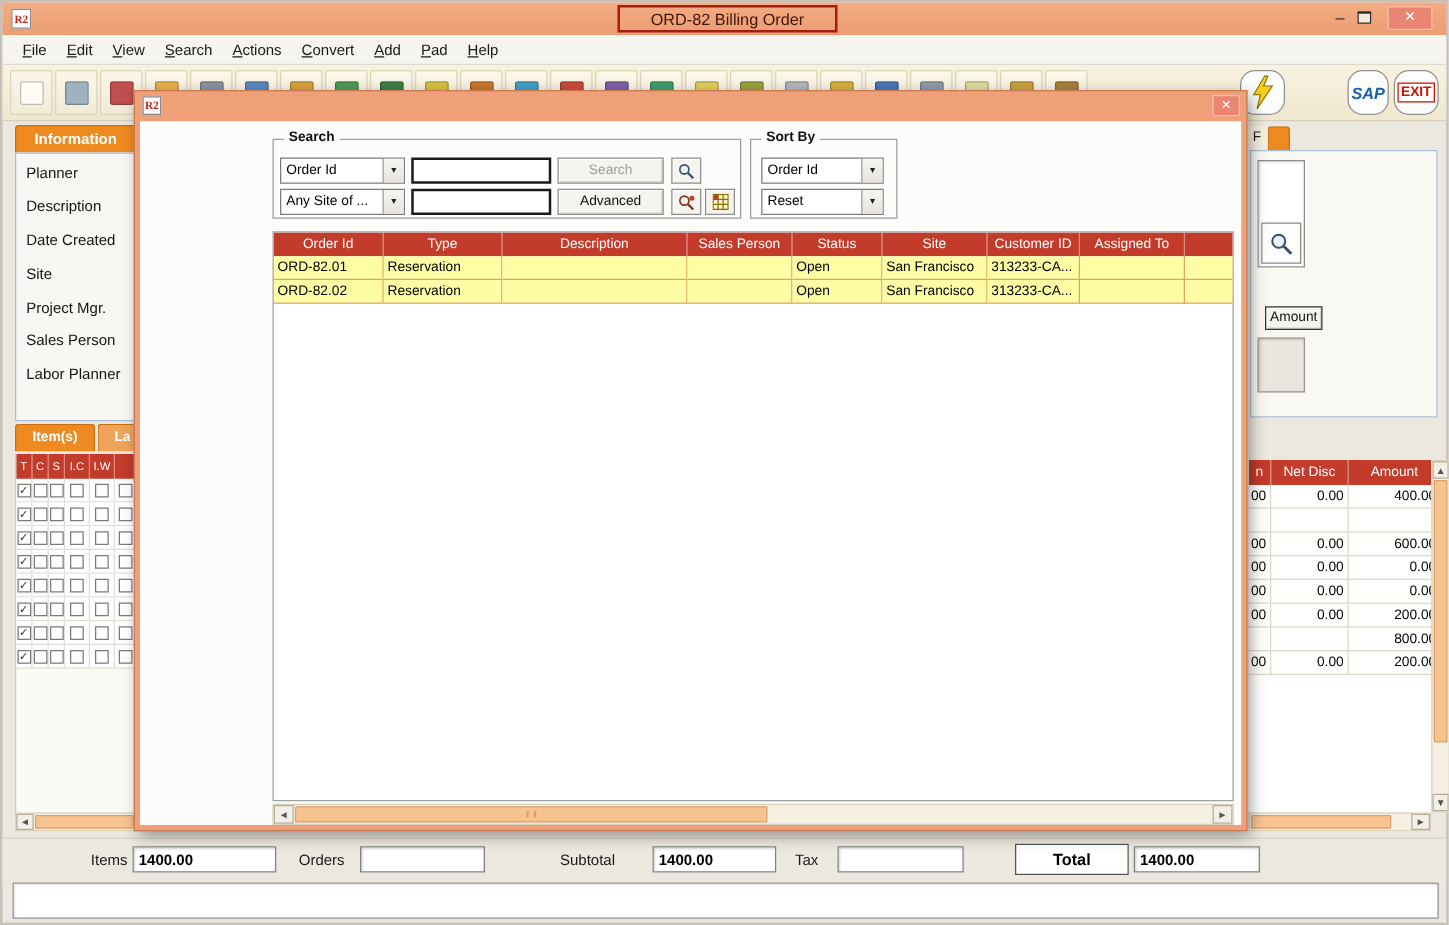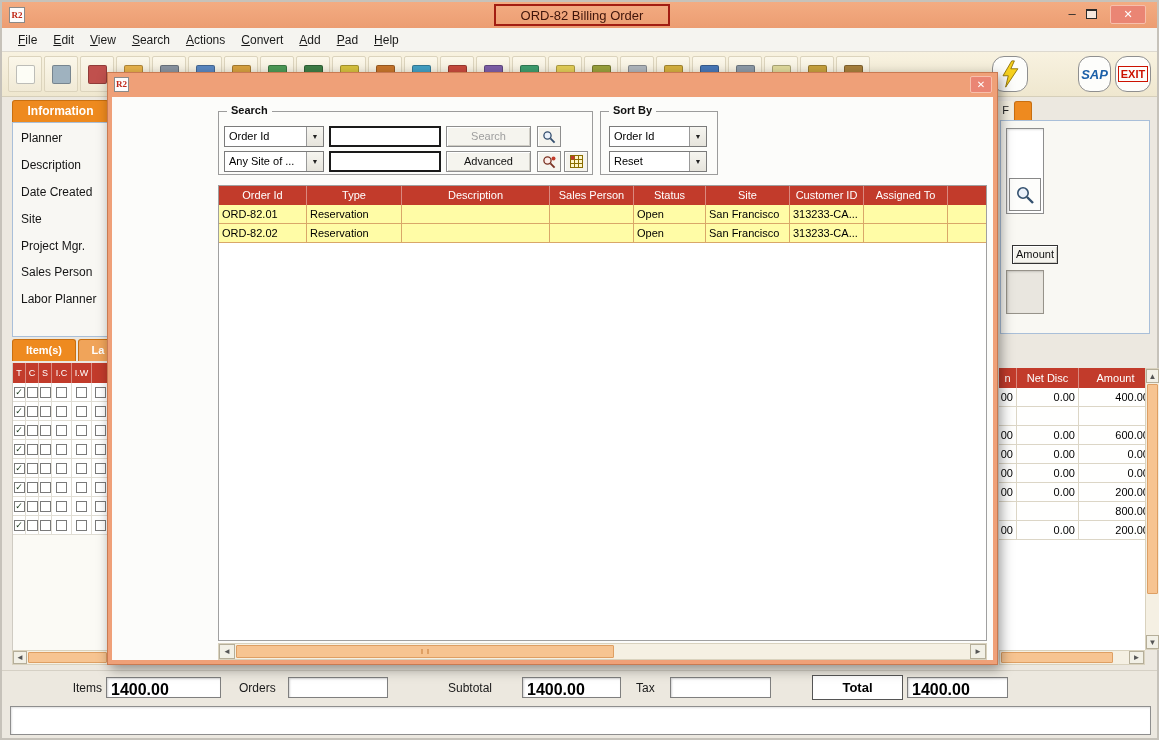--- a/index.html
+++ b/index.html
@@ -70,21 +70,21 @@
   .sb-arrow { background:#F2F0E6; border:1px solid #B5AE99; color:#555; font-size:8px;
     display:flex; align-items:center; justify-content:center; }
   .grip { position:absolute; left:50%; top:3px; bottom:3px; width:8px; margin-left:-4px;
     border-left:2px solid #DE9F63; border-right:2px solid #DE9F63; }
 
   
   .totalsbar { position:absolute; left:0; top:668px; width:1155px; height:36px;
     background:#ECE8DF; border-top:1px solid #D5D0C5; }
   .tlabel { position:absolute; top:10px; color:#1A1A1A; font-size:12px; }
   .tfield { position:absolute; top:6px; height:21px; background:#fff; border:1px solid #7F7F7F;
-    box-shadow:inset 1px 1px 2px rgba(0,0,0,.18); font-weight:bold; font-size:16px;
+    box-shadow:inset 1px 1px 2px rgba(0,0,0,.18); font-weight:bold; font-size:12px;
     padding:3px 4px 0 4px; overflow:hidden; }
   .totalbox { position:absolute; top:4px; height:25px; background:#fff; border:1px solid #555;
     font-weight:bold; font-size:13px; text-align:center; line-height:23px; }
   .statusbar { position:absolute; left:8px; top:704px; width:1141px; height:29px; background:#fff;
     border:1px solid #8E8E8E; box-shadow:inset 1px 1px 2px rgba(0,0,0,.12); }
 
   
   .dialog { position:absolute; left:105px; top:70px; width:891px; height:593px;
     background:#EFA078; border:1px solid #C97A52; box-shadow:3px 4px 12px rgba(0,0,0,.4); z-index:10; }
   .dlg-titlebar { position:absolute; left:0; top:0; width:889px; height:24px; }

